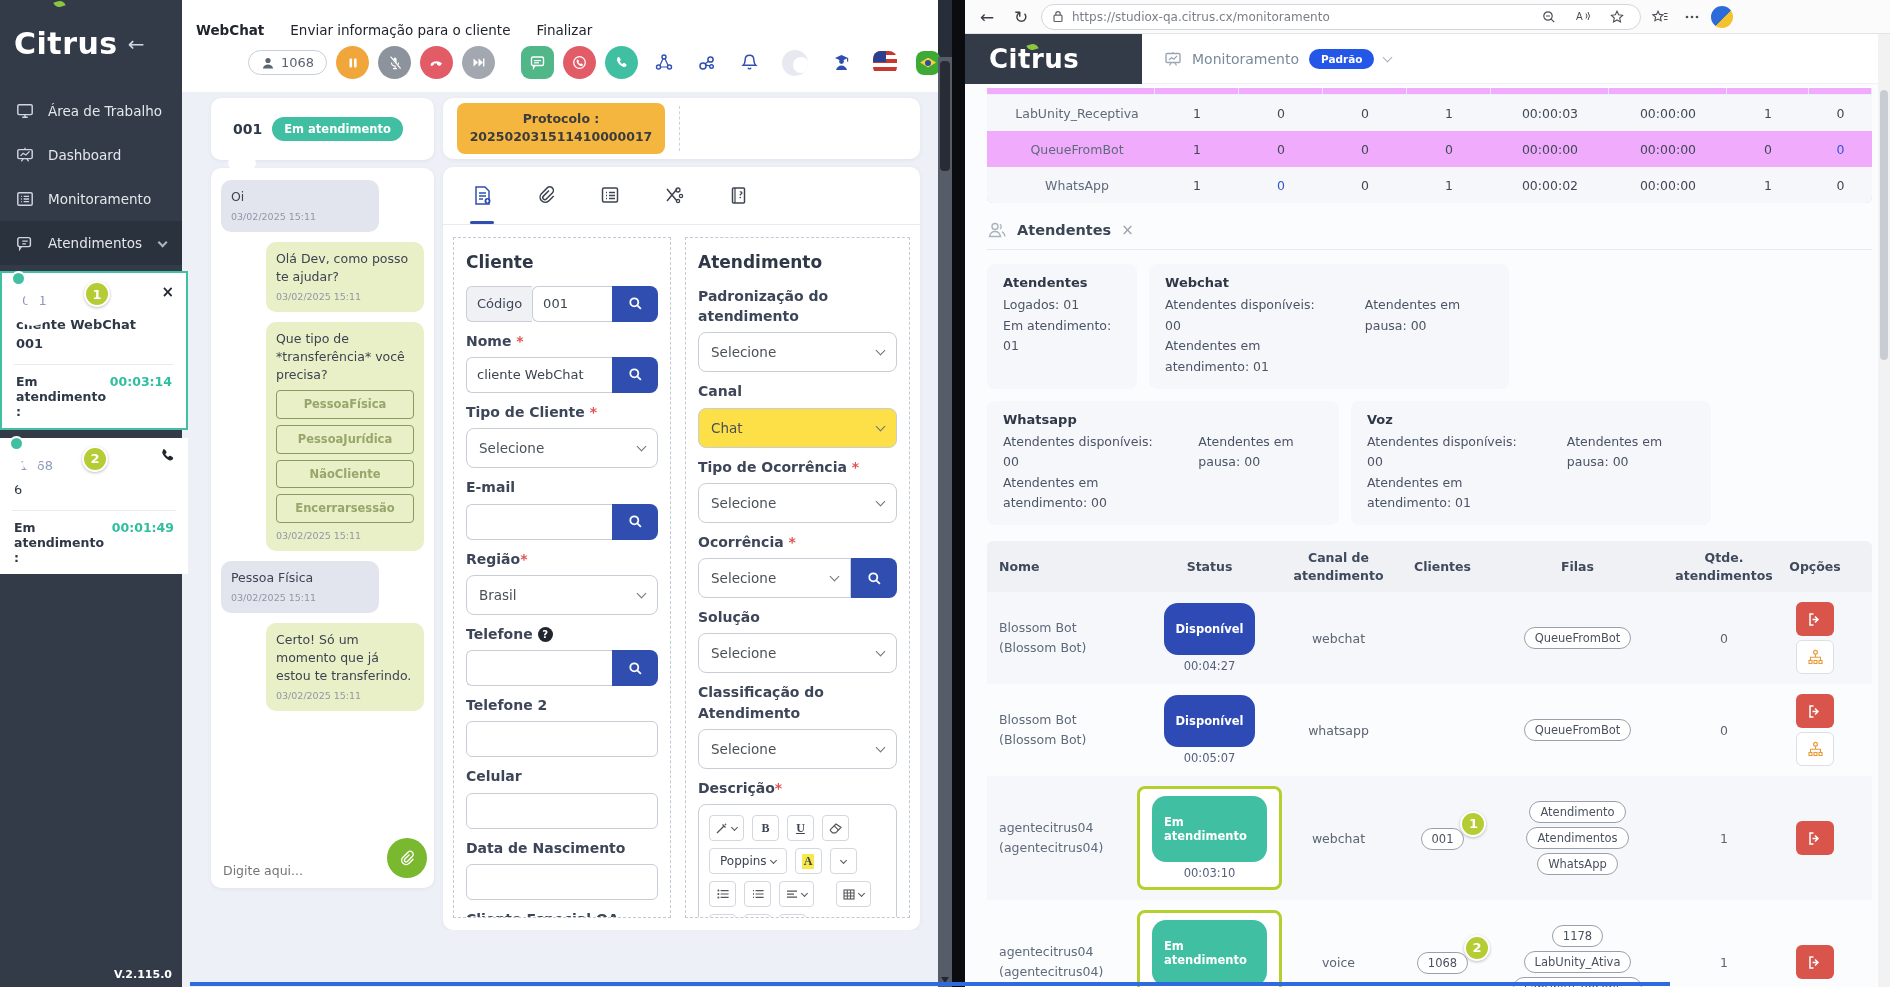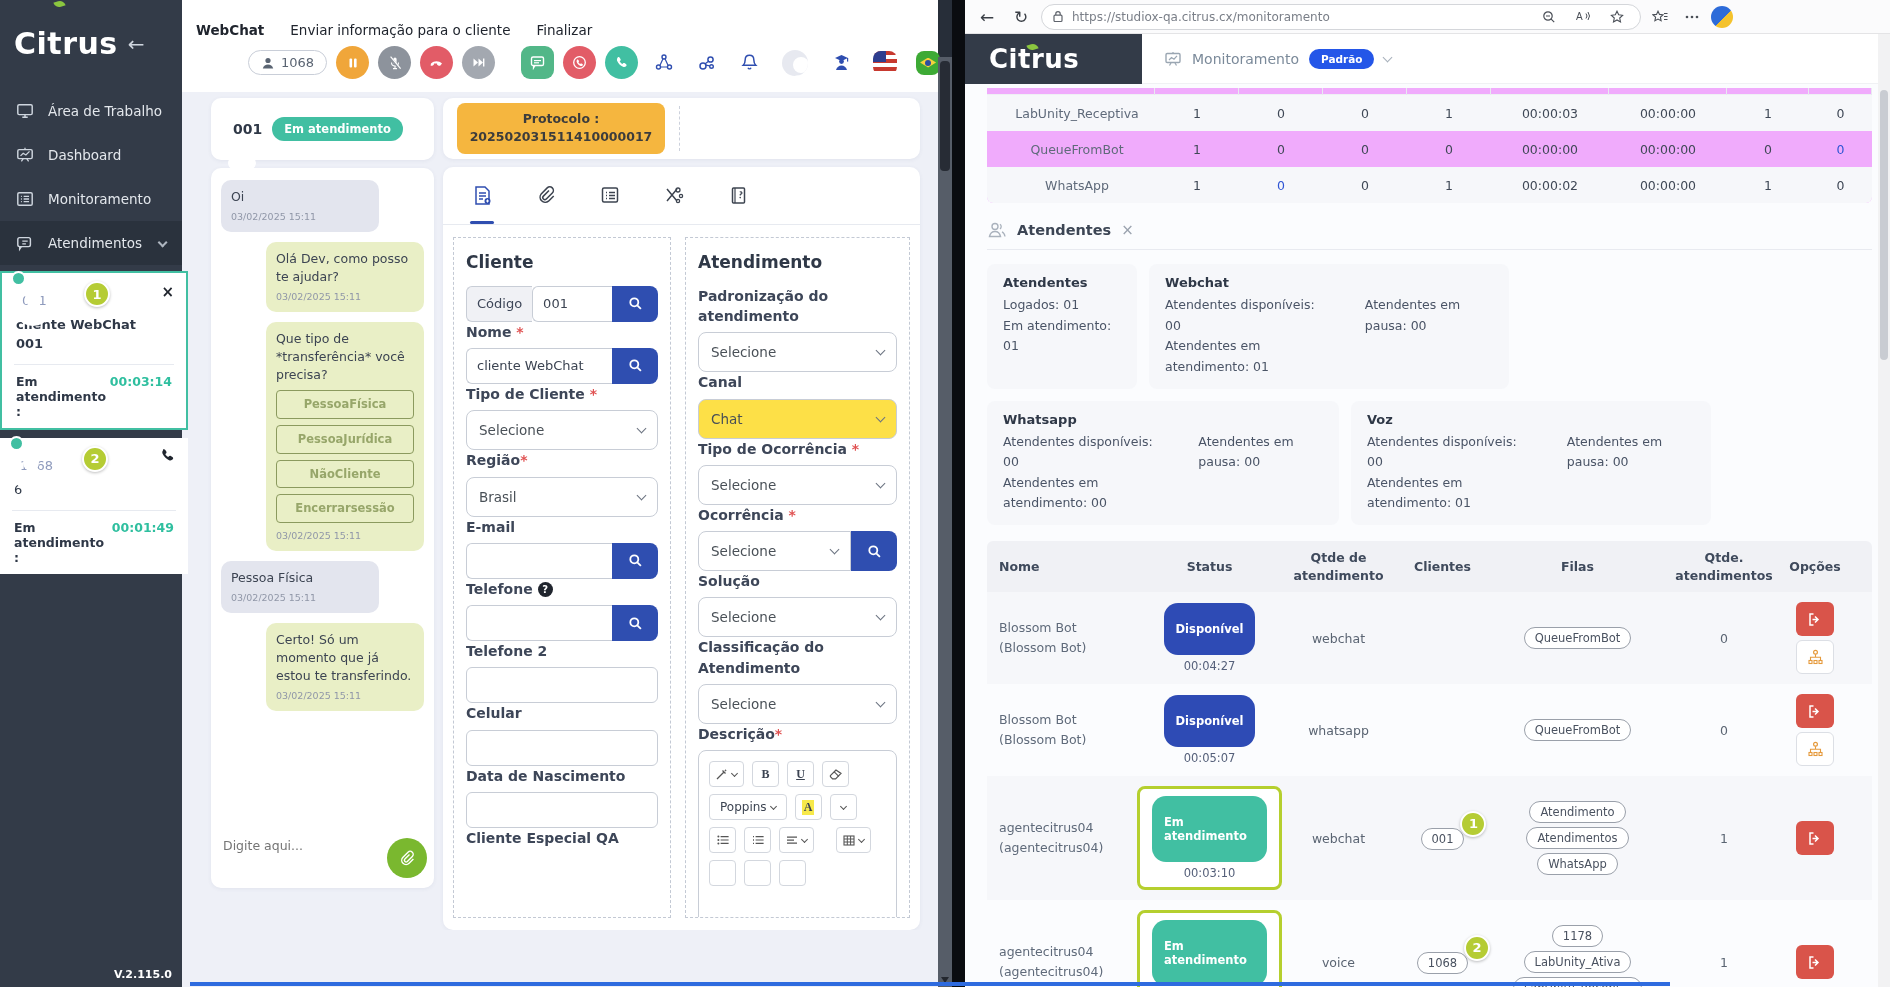--- a/index.html
+++ b/index.html
@@ -62,40 +62,40 @@
 .chead{height:62px;display:flex;align-items:center;gap:10px;padding:0 12px;margin-bottom:8px}
 .chead .name{font-size:14px;font-weight:bold;color:#2f3847}
 .pill-teal{background:#41bfa2;color:#fff;font-size:11.5px;font-weight:bold;border-radius:14px;padding:5px 12px}
 .cmsgs{height:720px;margin-bottom:12px;display:flex;flex-direction:column;padding:12px 10px 8px 10px;overflow:hidden}
 .stream{flex:1;overflow:hidden}
 .msg{max-width:158px;border-radius:10px;padding:8px 10px;font-size:12.5px;line-height:1.45;color:#3c4452;margin-bottom:10px}
 .msg .t{font-size:9.5px;color:#9097a8;margin-top:4px}
 .min{background:#e3e5ee;margin-right:auto}
 .mout{background:#e9efc6;margin-left:auto}
 .opt{border:1px solid #8b9a5e;border-radius:4px;color:#97a66a;font-weight:bold;font-size:11.5px;text-align:center;padding:5px 4px;margin:6px 0;cursor:pointer}
-.inrow{display:flex;align-items:flex-start;gap:8px;padding:6px 2px 2px 2px}
+.inrow{display:flex;align-items:flex-end;gap:8px;padding:6px 2px 2px 2px}
 .in-ph{flex:1;border:none;outline:none;font-size:12.5px;color:#9aa1b2;font-family:inherit;background:transparent}
 .gbtn{width:40px;height:40px;border-radius:50%;background:#7ab82f;display:flex;align-items:center;justify-content:center;flex:none;cursor:pointer}
 .scard{height:60px;padding:14px 12px;font-size:13.5px;font-weight:bold;color:#20252e}
 
 
 .formcol{width:477px;flex:none;display:flex;flex-direction:column}
 .proto-card{height:62px;display:flex;align-items:center;margin-bottom:8px;position:relative}
 .proto-pill{margin-left:14px;width:208px;background:#f5b63f;border-radius:8px;text-align:center;padding:7px 6px;font-size:12.5px;font-weight:bold;color:#3c3c3c;line-height:1.5}
 .proto-div{position:absolute;left:49.4%;top:8px;bottom:8px;border-left:1px dashed #ccd1dc}
 .form-card{height:780px;display:flex;flex-direction:column;overflow:hidden}
 .ficons{height:58px;display:flex;align-items:center;gap:30px;padding:0 22px;border-bottom:1px solid #e7eaf0;position:relative}
 .ficon{width:34px;display:flex;justify-content:center;cursor:pointer}
 .f-underline{position:absolute;left:27px;bottom:0;width:24px;height:3px;background:#2f4eb0;border-radius:2px}
 .fcols{display:flex;gap:14px;padding:12px 10px;flex:1;overflow:hidden}
 .dashedcol{border:1px dashed #c3c9d4;padding:14px 12px;flex:1;overflow:hidden}
 .ftitle{font-size:17px;font-weight:bold;color:#2f3847;margin-bottom:14px}
 .flabel{font-size:14px;font-weight:600;color:#3d4658;margin-bottom:6px;line-height:1.45}
 .req{color:#e05252}
-.fgroup{}
+.fgroup{margin-bottom:9px}
 .inrow2{display:flex}
 .tinput{height:36px;border:1px solid #c8cdd6;border-radius:6px;width:100%;font-size:13px;color:#3c4452;padding:0 10px;font-family:inherit;background:#fff;outline:none}
 .tinput.att{border-radius:6px 0 0 6px;border-right:none}
 .addon{height:36px;display:flex;align-items:center;padding:0 10px;background:#f0f1f5;border:1px solid #c8cdd6;border-right:none;border-radius:6px 0 0 6px;font-size:13px;color:#3d4658}
 .sbtn{width:46px;height:36px;background:#2f4eb0;border:none;border-radius:0 8px 8px 0;display:flex;align-items:center;justify-content:center;flex:none;cursor:pointer}
 .select{height:40px;border:1px solid #c8cdd6;border-radius:8px;display:flex;align-items:center;justify-content:space-between;padding:16px 12px;font-size:13.5px;color:#495057;background:#fff;cursor:pointer}
 .select.dis{background:#fde047}
 .select.att{border-radius:8px 0 0 8px;flex:1}
 .chev{border:solid #6b7380;border-width:0 1.8px 1.8px 0;padding:3px;transform:rotate(45deg);margin-top:-3px}
 .helpq{display:inline-flex;width:15px;height:15px;border-radius:50%;background:#20252e;color:#fff;font-size:10px;font-weight:bold;align-items:center;justify-content:center;margin-left:5px;vertical-align:middle}
@@ -479,37 +479,37 @@
                 </div>
               </div>
               <div class="fgroup">
                 <div class="flabel"><span>Tipo de Cliente</span> <span class="req">*</span></div>
                 <div class="select">
                       <span>Selecione</span>
                       <i class="chev"></i>
                     </div>
               </div>
               <div class="fgroup">
-                <div class="flabel"><span>Região</span><span class="req">*</span></div>
-                <div class="select">
-                      <span>Brasil</span>
-                      <i class="chev"></i>
-                    </div>
-              </div>
-              <div class="fgroup">
                 <div class="flabel">E-mail</div>
                 <div class="inrow2">
                   <input class="tinput att" style="">
                   <button class="sbtn">
                         <svg width="15" height="15" viewBox="0 0 15 15">
                           <circle cx="6.3" cy="6.3" r="4" fill="none" stroke="#fff" stroke-width="1.8"></circle>
                           <path d="M9.3 9.3l3.6 3.6" stroke="#fff" stroke-width="1.8"></path>
                         </svg>
                       </button>
                 </div>
+              </div>
+              <div class="fgroup">
+                <div class="flabel"><span>Região</span><span class="req">*</span></div>
+                <div class="select">
+                      <span>Brasil</span>
+                      <i class="chev"></i>
+                    </div>
               </div>
               <div class="fgroup">
                 <div class="flabel"><span>Telefone</span><span class="helpq">?</span></div>
                 <div class="inrow2">
                   <input class="tinput att" style="">
                   <button class="sbtn">
                         <svg width="15" height="15" viewBox="0 0 15 15">
                           <circle cx="6.3" cy="6.3" r="4" fill="none" stroke="#fff" stroke-width="1.8"></circle>
                           <path d="M9.3 9.3l3.6 3.6" stroke="#fff" stroke-width="1.8"></path>
                         </svg>
@@ -837,21 +837,21 @@
                 <div>Atendentes em pausa: 00</div>
               </div>
             </div>
       </div>
     </div>
 
     <div class="agt">
       <div class="ag ag-head">
         <span>Nome</span>
         <span>Status</span>
-        <span>Qtde de atendimento</span>
+        <span>Canal de atendimento</span>
         <span>Clientes</span>
         <span>Filas</span>
         <span>Qtde. atendimentos</span>
         <span>Opções</span>
       </div>
 
       <div class="ag agrow alt">
         <span class="nm"><span>Blossom Bot</span><br><span>(Blossom Bot)</span></span>
         <span class="agcell">
               <span class="pill-st pill-disp">Disponível</span>

